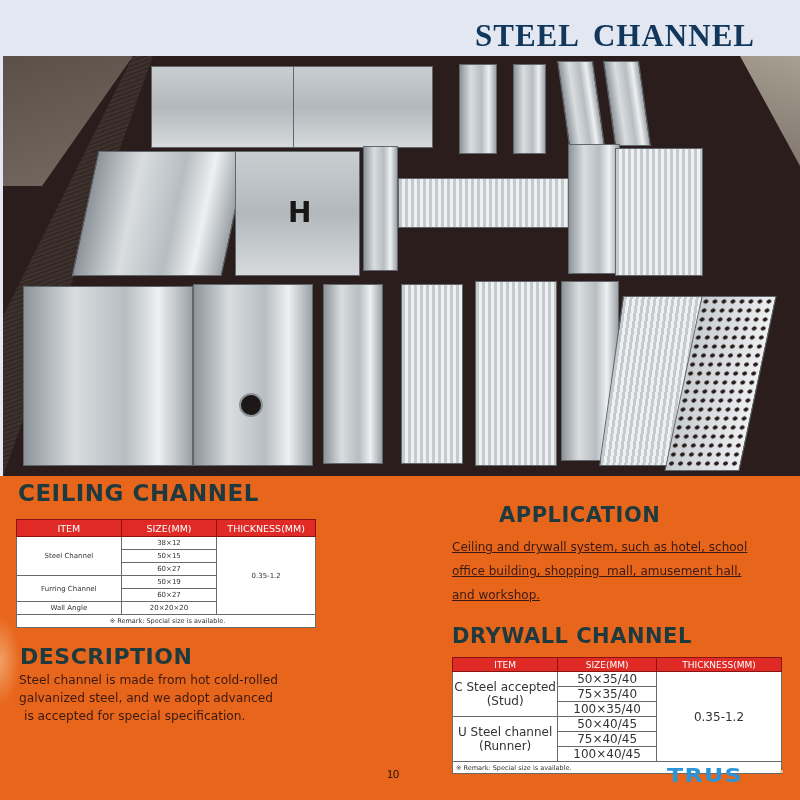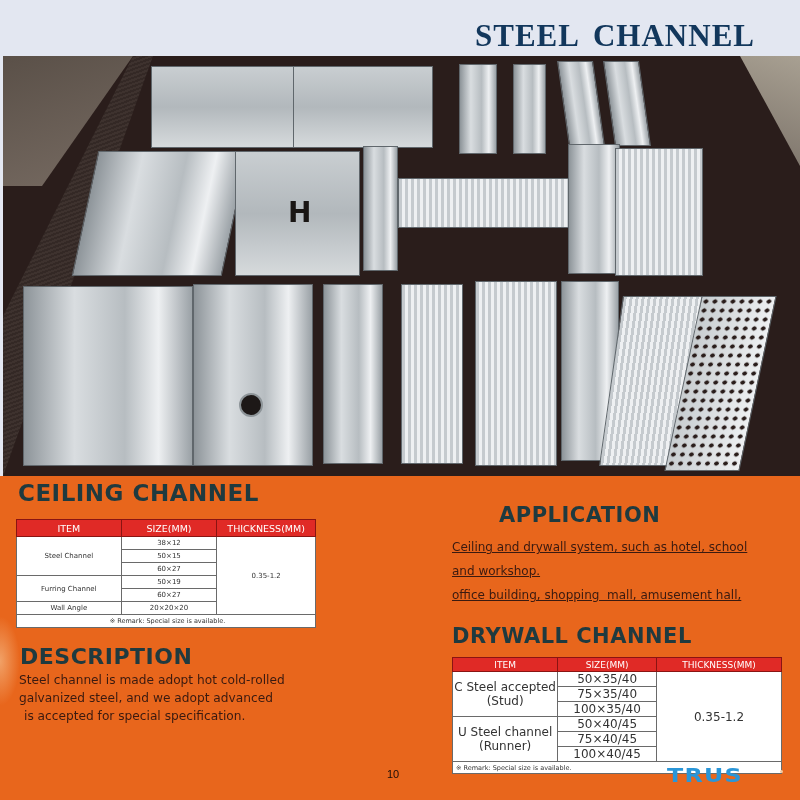--- a/index.html
+++ b/index.html
@@ -128,27 +128,27 @@
   </tr>
   <tr>
     <td colspan="3" class="remark">※ Remark: Special size is available.</td>
   </tr>
 </tbody>
   </table>
 
 <div class="sec-title t-app">APPLICATION</div>
 <div class="para app-text">
   <div>Ceiling and drywall system, such as hotel, school</div>
+  <div style="white-space:pre;">office building, shopping  mall, amusement hall,</div>
   <div>and workshop.</div>
-  <div style="white-space:pre;">office building, shopping  mall, amusement hall,</div>
 </div>
 
 <div class="sec-title t-desc">DESCRIPTION</div>
 <div class="para desc-text">
-  <div>Steel channel is made adopt hot cold-rolled</div>
+  <div>Steel channel is made from hot cold-rolled</div>
   <div>galvanized steel, and we adopt advanced</div>
   <div>is accepted for special specification.</div>
 </div>
 
 <div class="sec-title t-dry">DRYWALL CHANNEL</div>
 
 <table class="spec" id="drywall-table">
   <tbody>
       <tr>
     <th style="width:32%">ITEM</th>

